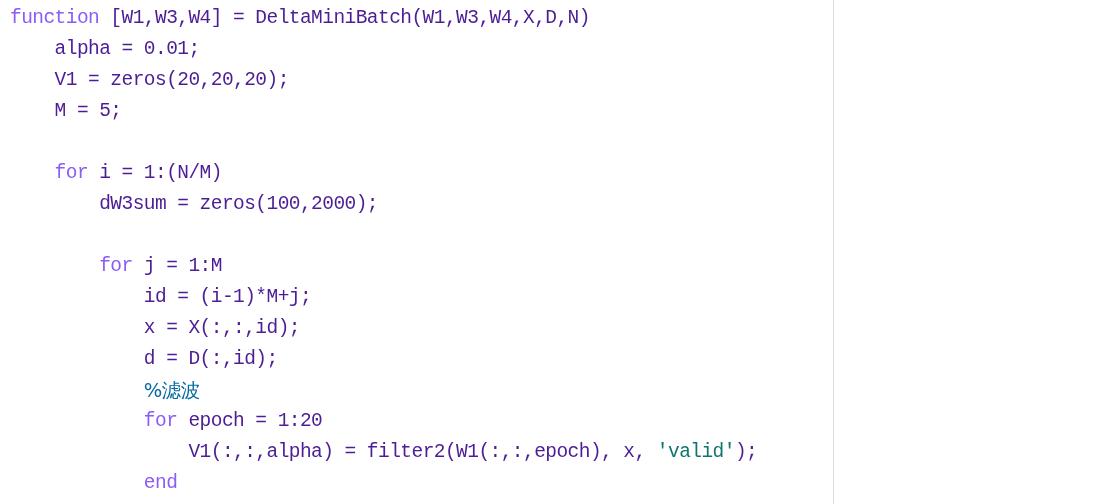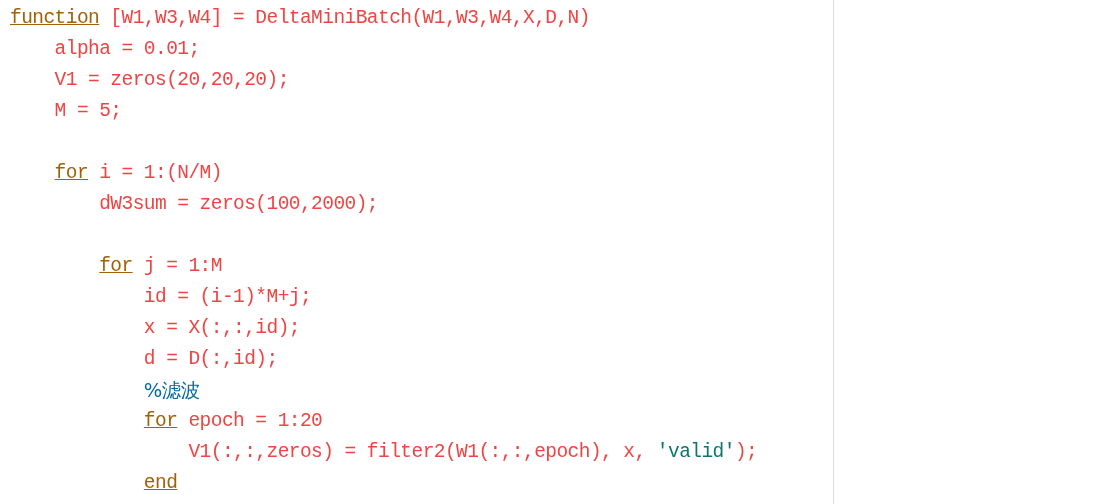--- a/index.html
+++ b/index.html
@@ -55,21 +55,21 @@
   }
 
   .tok-kw       { color: #3c32c8; }
   .tok-plain    { color: #3b3b3b; }
   .tok-comment  { color: #4aa24a; }
   .tok-string   { color: #b03cc8; }
 
   
   .cjk { font-family: "DejaVu Sans", "Liberation Sans", sans-serif; }
 </style>
-<style>#code-view{background:#ffffff;}.code-line{color:#3b3b3b;}.tok-kw{color:#a16207;text-decoration:underline;}.tok-plain{color:#ef4444;}.tok-comment{color:#0369a1;}.tok-string{color:#0f766e;}#margin-guide{background:#dcdcdc;}</style></head>
+<style>#code-view{background:#ffffff;}.code-line{color:#3b3b3b;}.tok-kw{color:#8b5cf6;}.tok-plain{color:#4c1d95;}.tok-comment{color:#0369a1;}.tok-string{color:#0f766e;}#margin-guide{background:#dcdcdc;}</style></head>
 <body>
 
 <div id="code-view">
 
   <div id="margin-guide"></div>
 
   <div id="code-lines">
       <div class="code-line"><span class="tok-kw">function</span><span class="tok-plain"> [W1,W3,W4] = DeltaMiniBatch(W1,W3,W4,X,D,N)</span></div>
       <div class="code-line"><span>    </span><span class="tok-plain">alpha = 0.01;</span></div>
       <div class="code-line"><span>    </span><span class="tok-plain">V1 = zeros(20,20,20);</span></div>
@@ -77,17 +77,17 @@
       <div class="code-line blank"></div>
       <div class="code-line"><span>    </span><span class="tok-kw">for</span><span class="tok-plain"> i = 1:(N/M)</span></div>
       <div class="code-line"><span>        </span><span class="tok-plain">dW3sum = zeros(100,2000);</span></div>
       <div class="code-line"><span>        </span></div>
       <div class="code-line"><span>        </span><span class="tok-kw">for</span><span class="tok-plain"> j = 1:M</span></div>
       <div class="code-line"><span>            </span><span class="tok-plain">id = (i-1)*M+j;</span></div>
       <div class="code-line"><span>            </span><span class="tok-plain">x = X(:,:,id);</span></div>
       <div class="code-line"><span>            </span><span class="tok-plain">d = D(:,id);</span></div>
       <div class="code-line"><span>            </span><span class="tok-comment cjk">%滤波</span></div>
       <div class="code-line"><span>            </span><span class="tok-kw">for</span><span class="tok-plain"> epoch = 1:20</span></div>
-      <div class="code-line"><span>                </span><span class="tok-plain">V1(:,:,zeros) = filter2(W1(:,:,epoch), x, </span><span class="tok-string">'valid'</span><span class="tok-plain">);</span></div>
+      <div class="code-line"><span>                </span><span class="tok-plain">V1(:,:,alpha) = filter2(W1(:,:,epoch), x, </span><span class="tok-string">'valid'</span><span class="tok-plain">);</span></div>
       <div class="code-line"><span>            </span><span class="tok-kw">end</span></div>
     </div>
 
 </div>
 
 </body></html>

